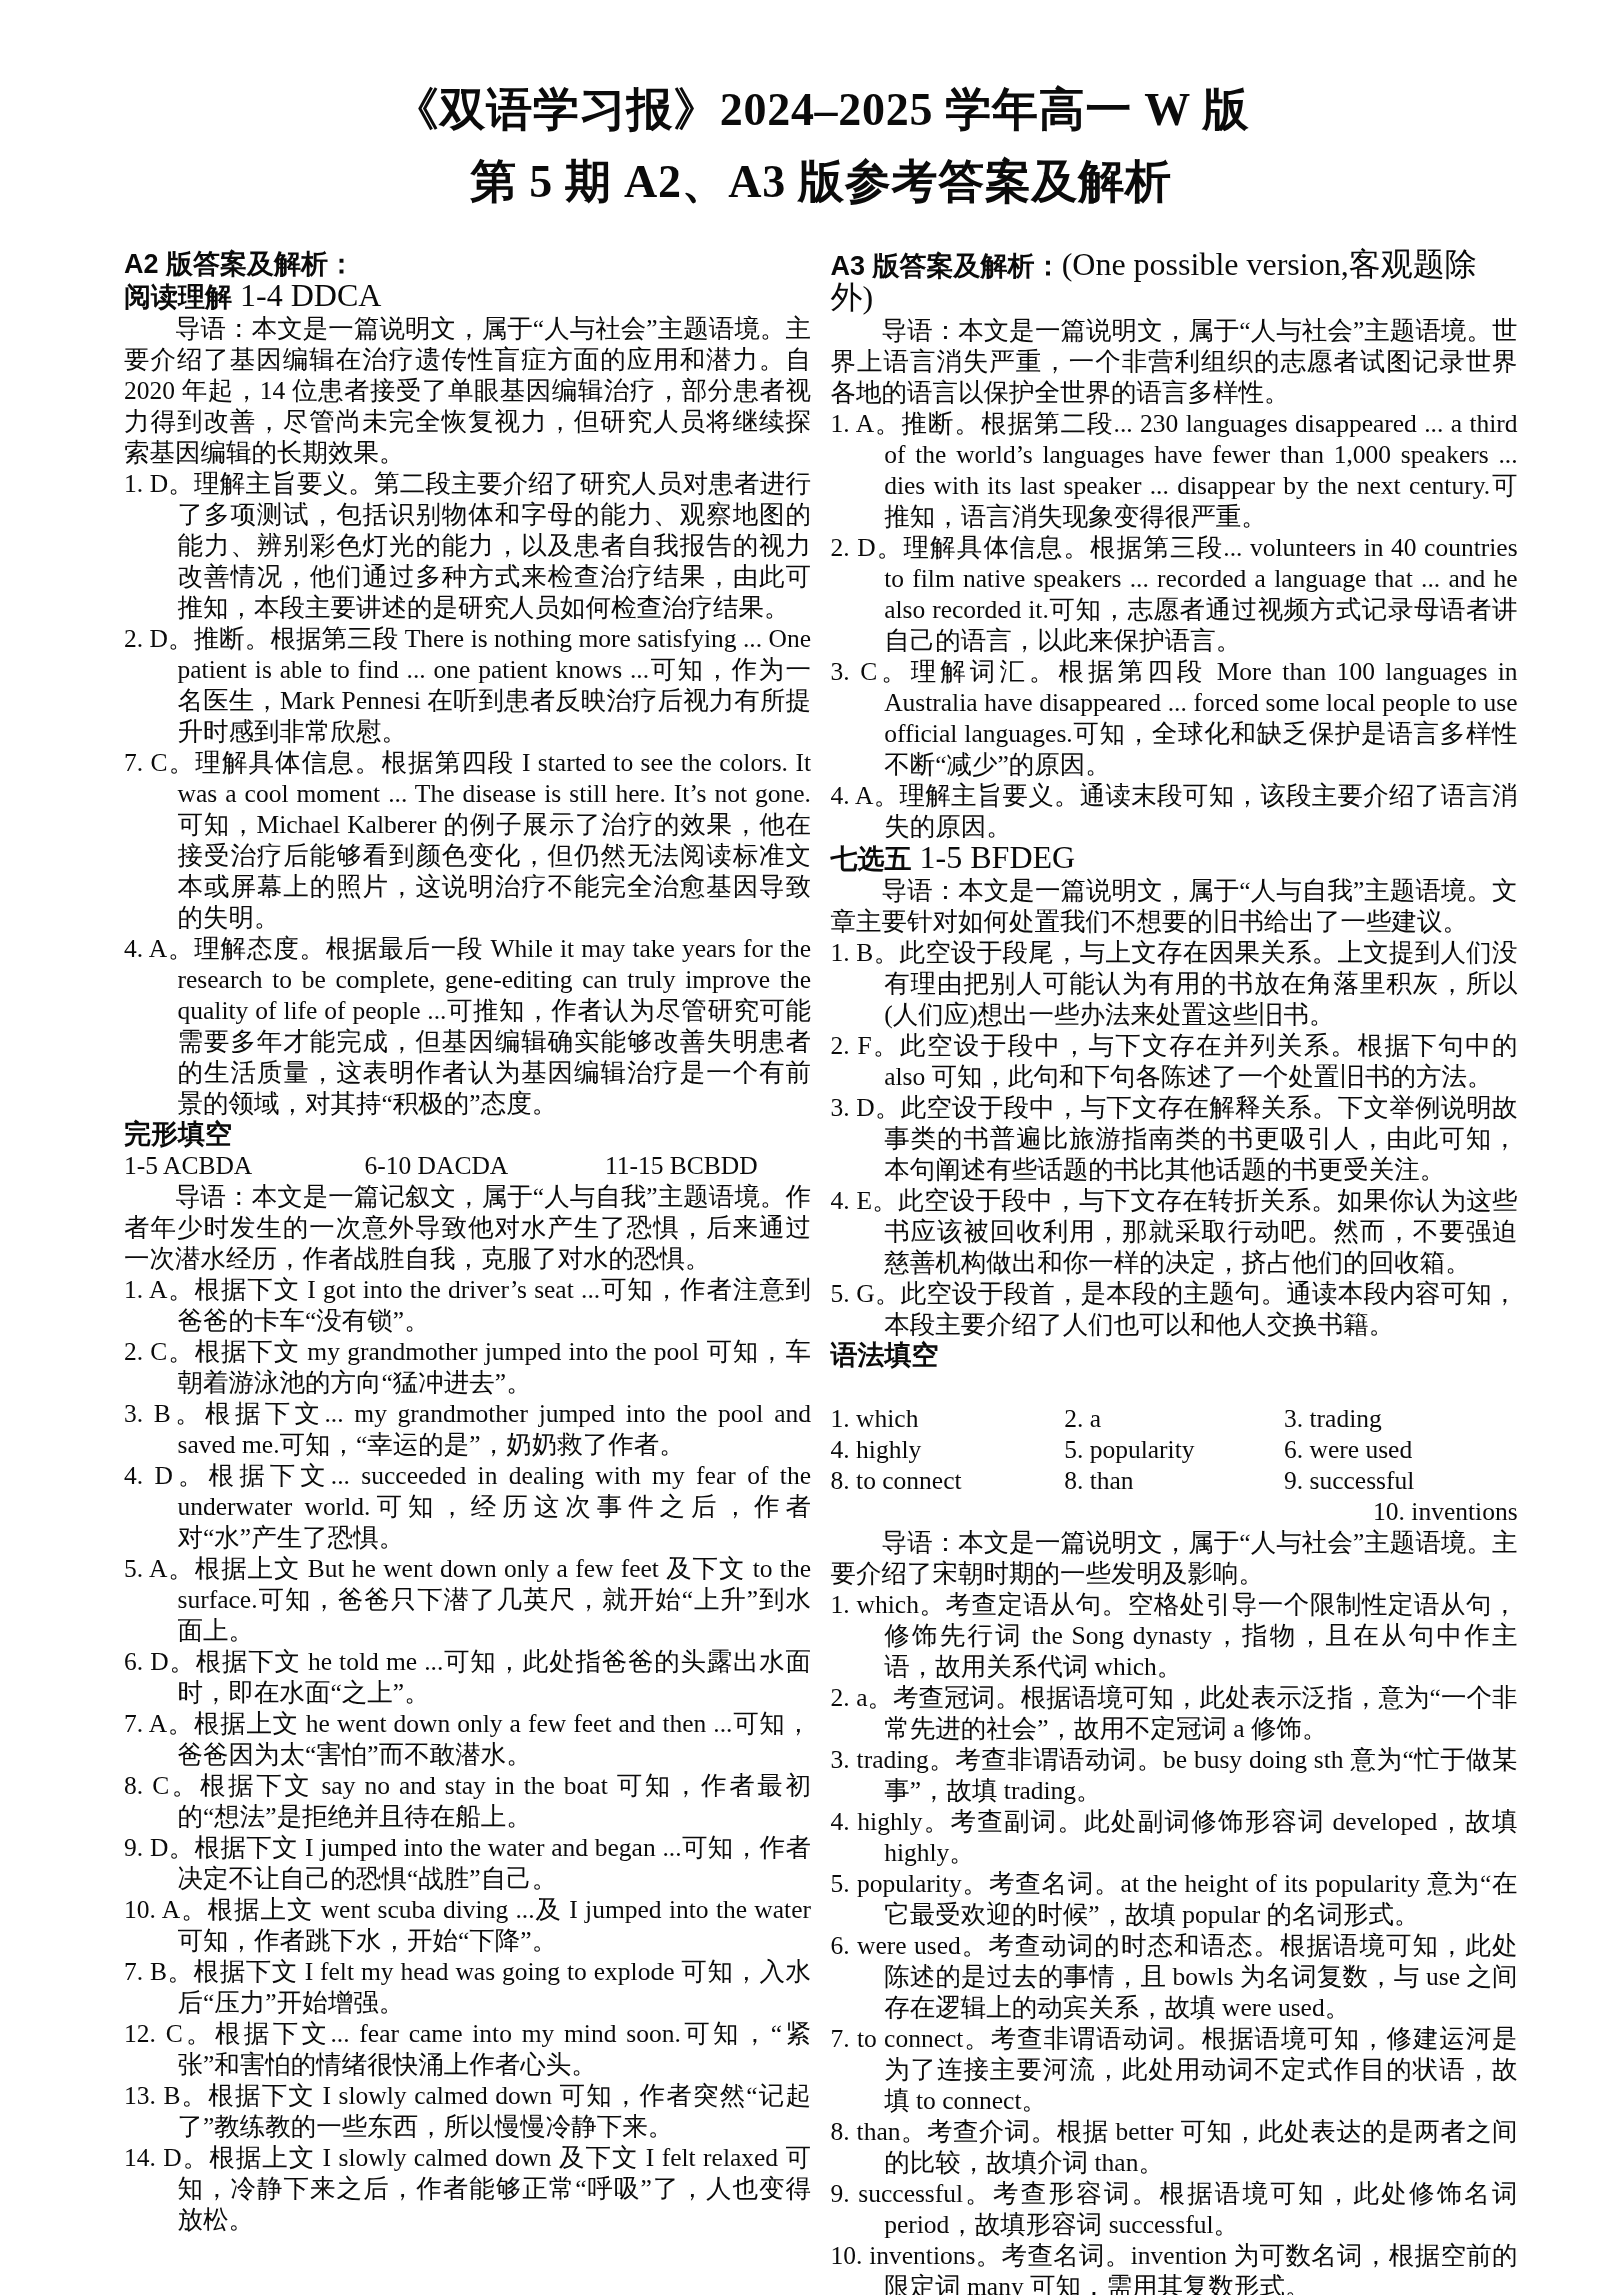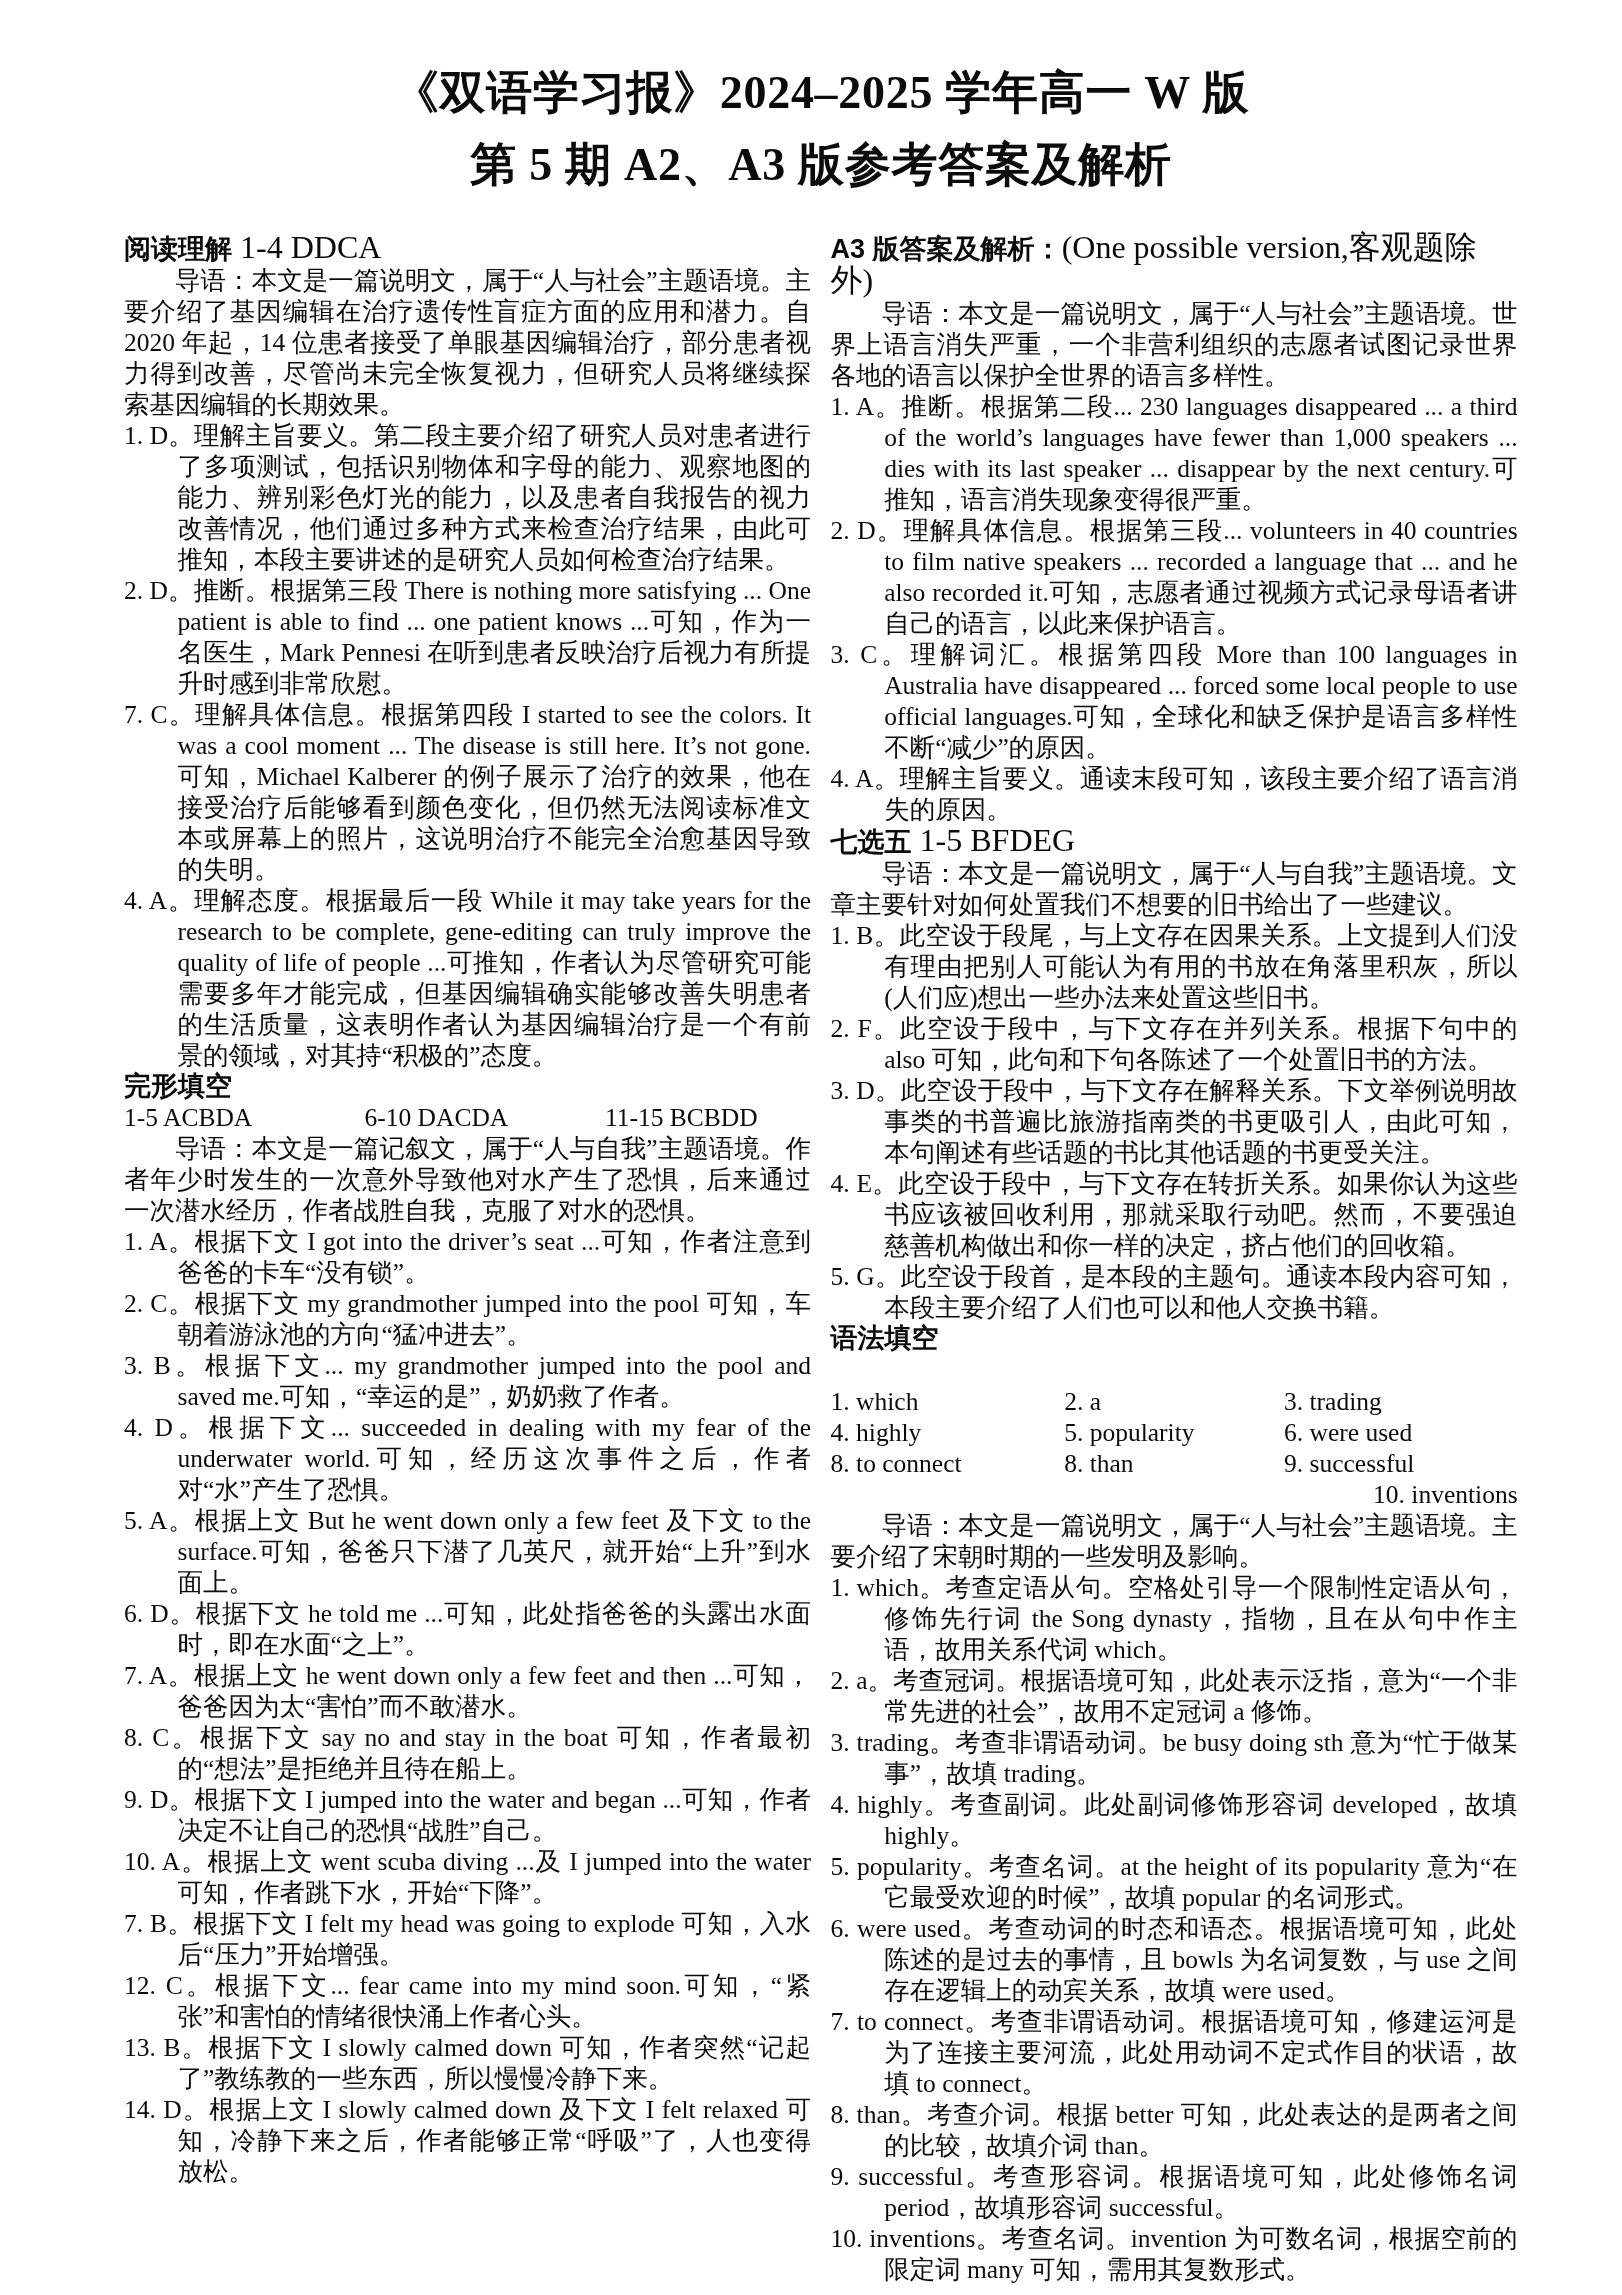--- a/index.html
+++ b/index.html
@@ -12,21 +12,21 @@
   body {
     width: 1622px;
     height: 2295px;
     overflow: hidden;
     position: relative;
   }
   .page {
     box-sizing: border-box;
     width: 1622px;
     height: 2295px;
-    padding: 57px 104px 0 124px;
+    padding: 74px 104px 0 124px;
   }
   .title-block {
     text-align: center;
     font-weight: 700;
     font-size: 46px;
     line-height: 72px;
     margin-bottom: 31px;
     letter-spacing: 0.7px;
   }
   .columns {
@@ -77,20 +77,21 @@
 </head>
 <body>
 
 <div class="page">
   <div class="title-block">
     <div>《双语学习报》2024–2025 学年高一 W 版</div>
     <div>第 5 期 A2、A3 版参考答案及解析</div>
   </div>
   <div class="columns">
     <div class="col">
+        <div class="heading"><span class="hbold">A2 版答案及解析：</span></div>
         <div class="heading"><span class="hbold">阅读理解</span><span class="hrest"> 1-4 DDCA</span></div>
         <div class="para">导语：本文是一篇说明文，属于“人与社会”主题语境。主要介绍了基因编辑在治疗遗传性盲症方面的应用和潜力。自2020 年起，14 位患者接受了单眼基因编辑治疗，部分患者视力得到改善，尽管尚未完全恢复视力，但研究人员将继续探索基因编辑的长期效果。</div>
         <div class="item">1. D。理解主旨要义。第二段主要介绍了研究人员对患者进行了多项测试，包括识别物体和字母的能力、观察地图的能力、辨别彩色灯光的能力，以及患者自我报告的视力改善情况，他们通过多种方式来检查治疗结果，由此可推知，本段主要讲述的是研究人员如何检查治疗结果。</div>
         <div class="item">2. D。推断。根据第三段 There is nothing more satisfying ... One patient is able to find ... one patient knows ...可知，作为一名医生，Mark Pennesi 在听到患者反映治疗后视力有所提升时感到非常欣慰。</div>
         <div class="item">7. C。理解具体信息。根据第四段 I started to see the colors. It was a cool moment ... The disease is still here. It’s not gone.可知，Michael Kalberer 的例子展示了治疗的效果，他在接受治疗后能够看到颜色变化，但仍然无法阅读标准文本或屏幕上的照片，这说明治疗不能完全治愈基因导致的失明。</div>
         <div class="item">4. A。理解态度。根据最后一段 While it may take years for the research to be complete, gene-editing can truly improve the quality of life of people ...可推知，作者认为尽管研究可能需要多年才能完成，但基因编辑确实能够改善失明患者的生活质量，这表明作者认为基因编辑治疗是一个有前景的领域，对其持“积极的”态度。</div>
         <div class="heading"><span class="hbold">完形填空</span></div>
         <div class="answers-row">
           <span class="key-cell">1-5 ACBDA</span>
           <span class="key-cell">6-10 DACDA</span>

